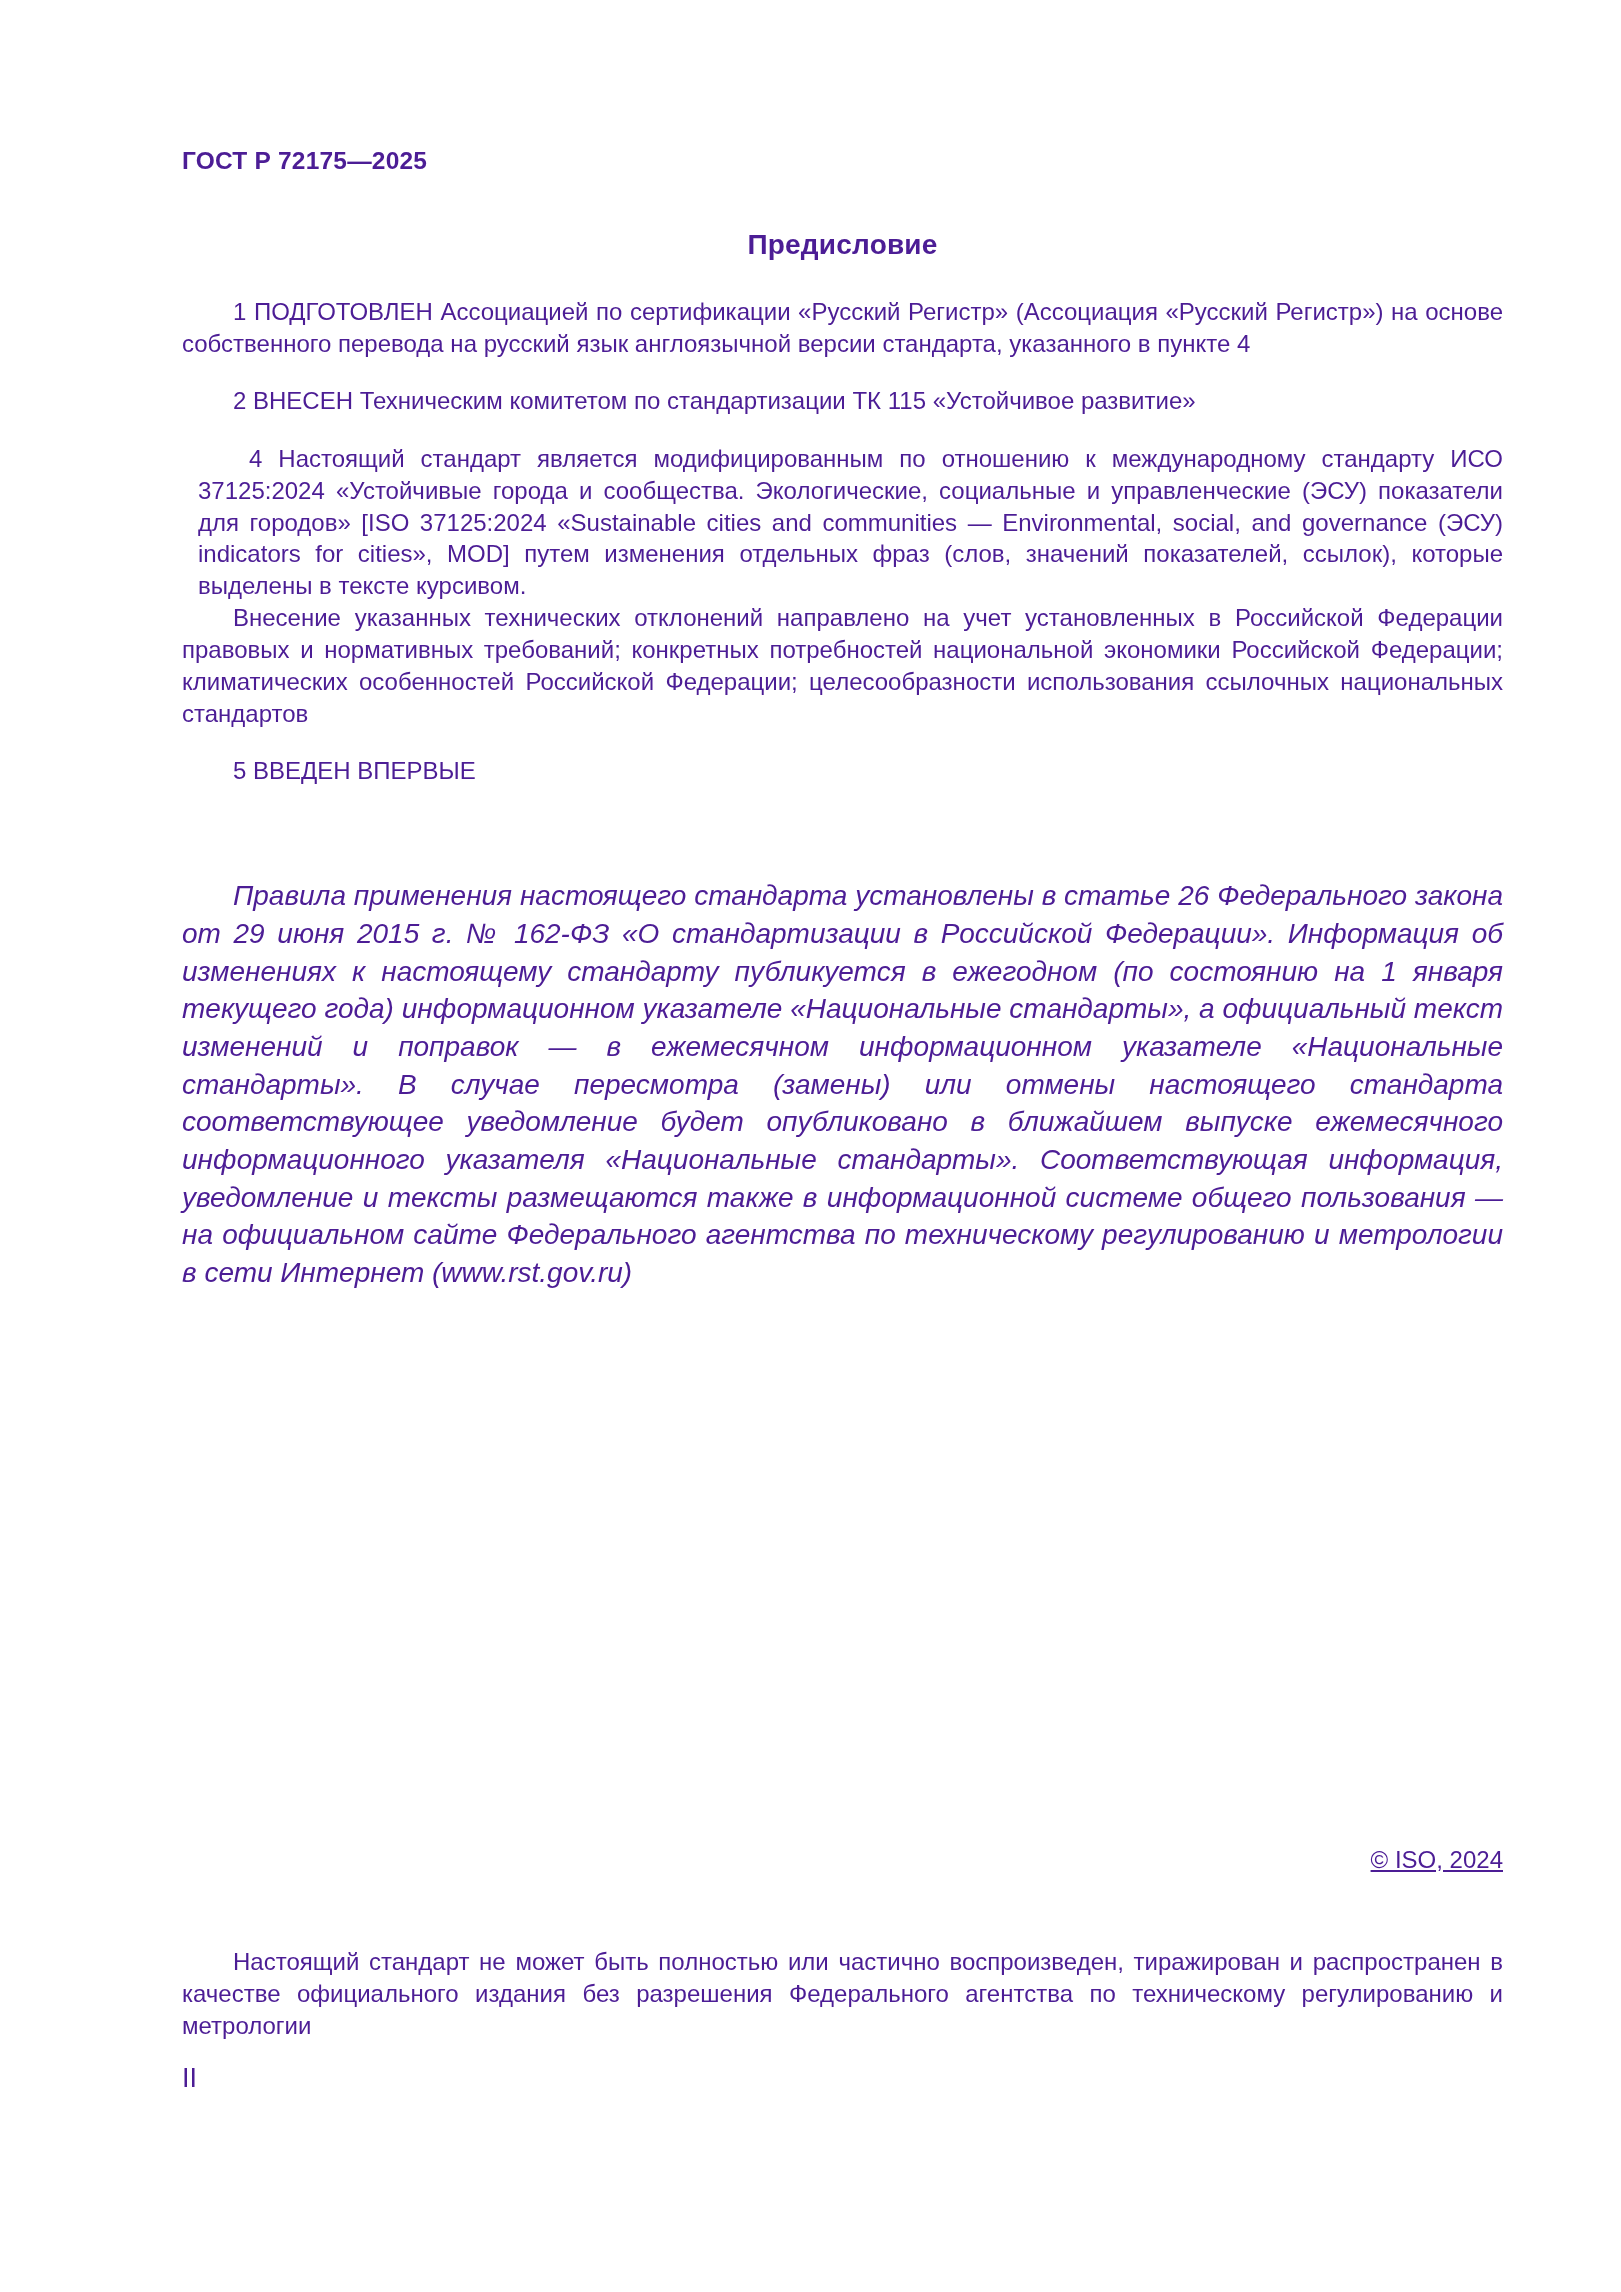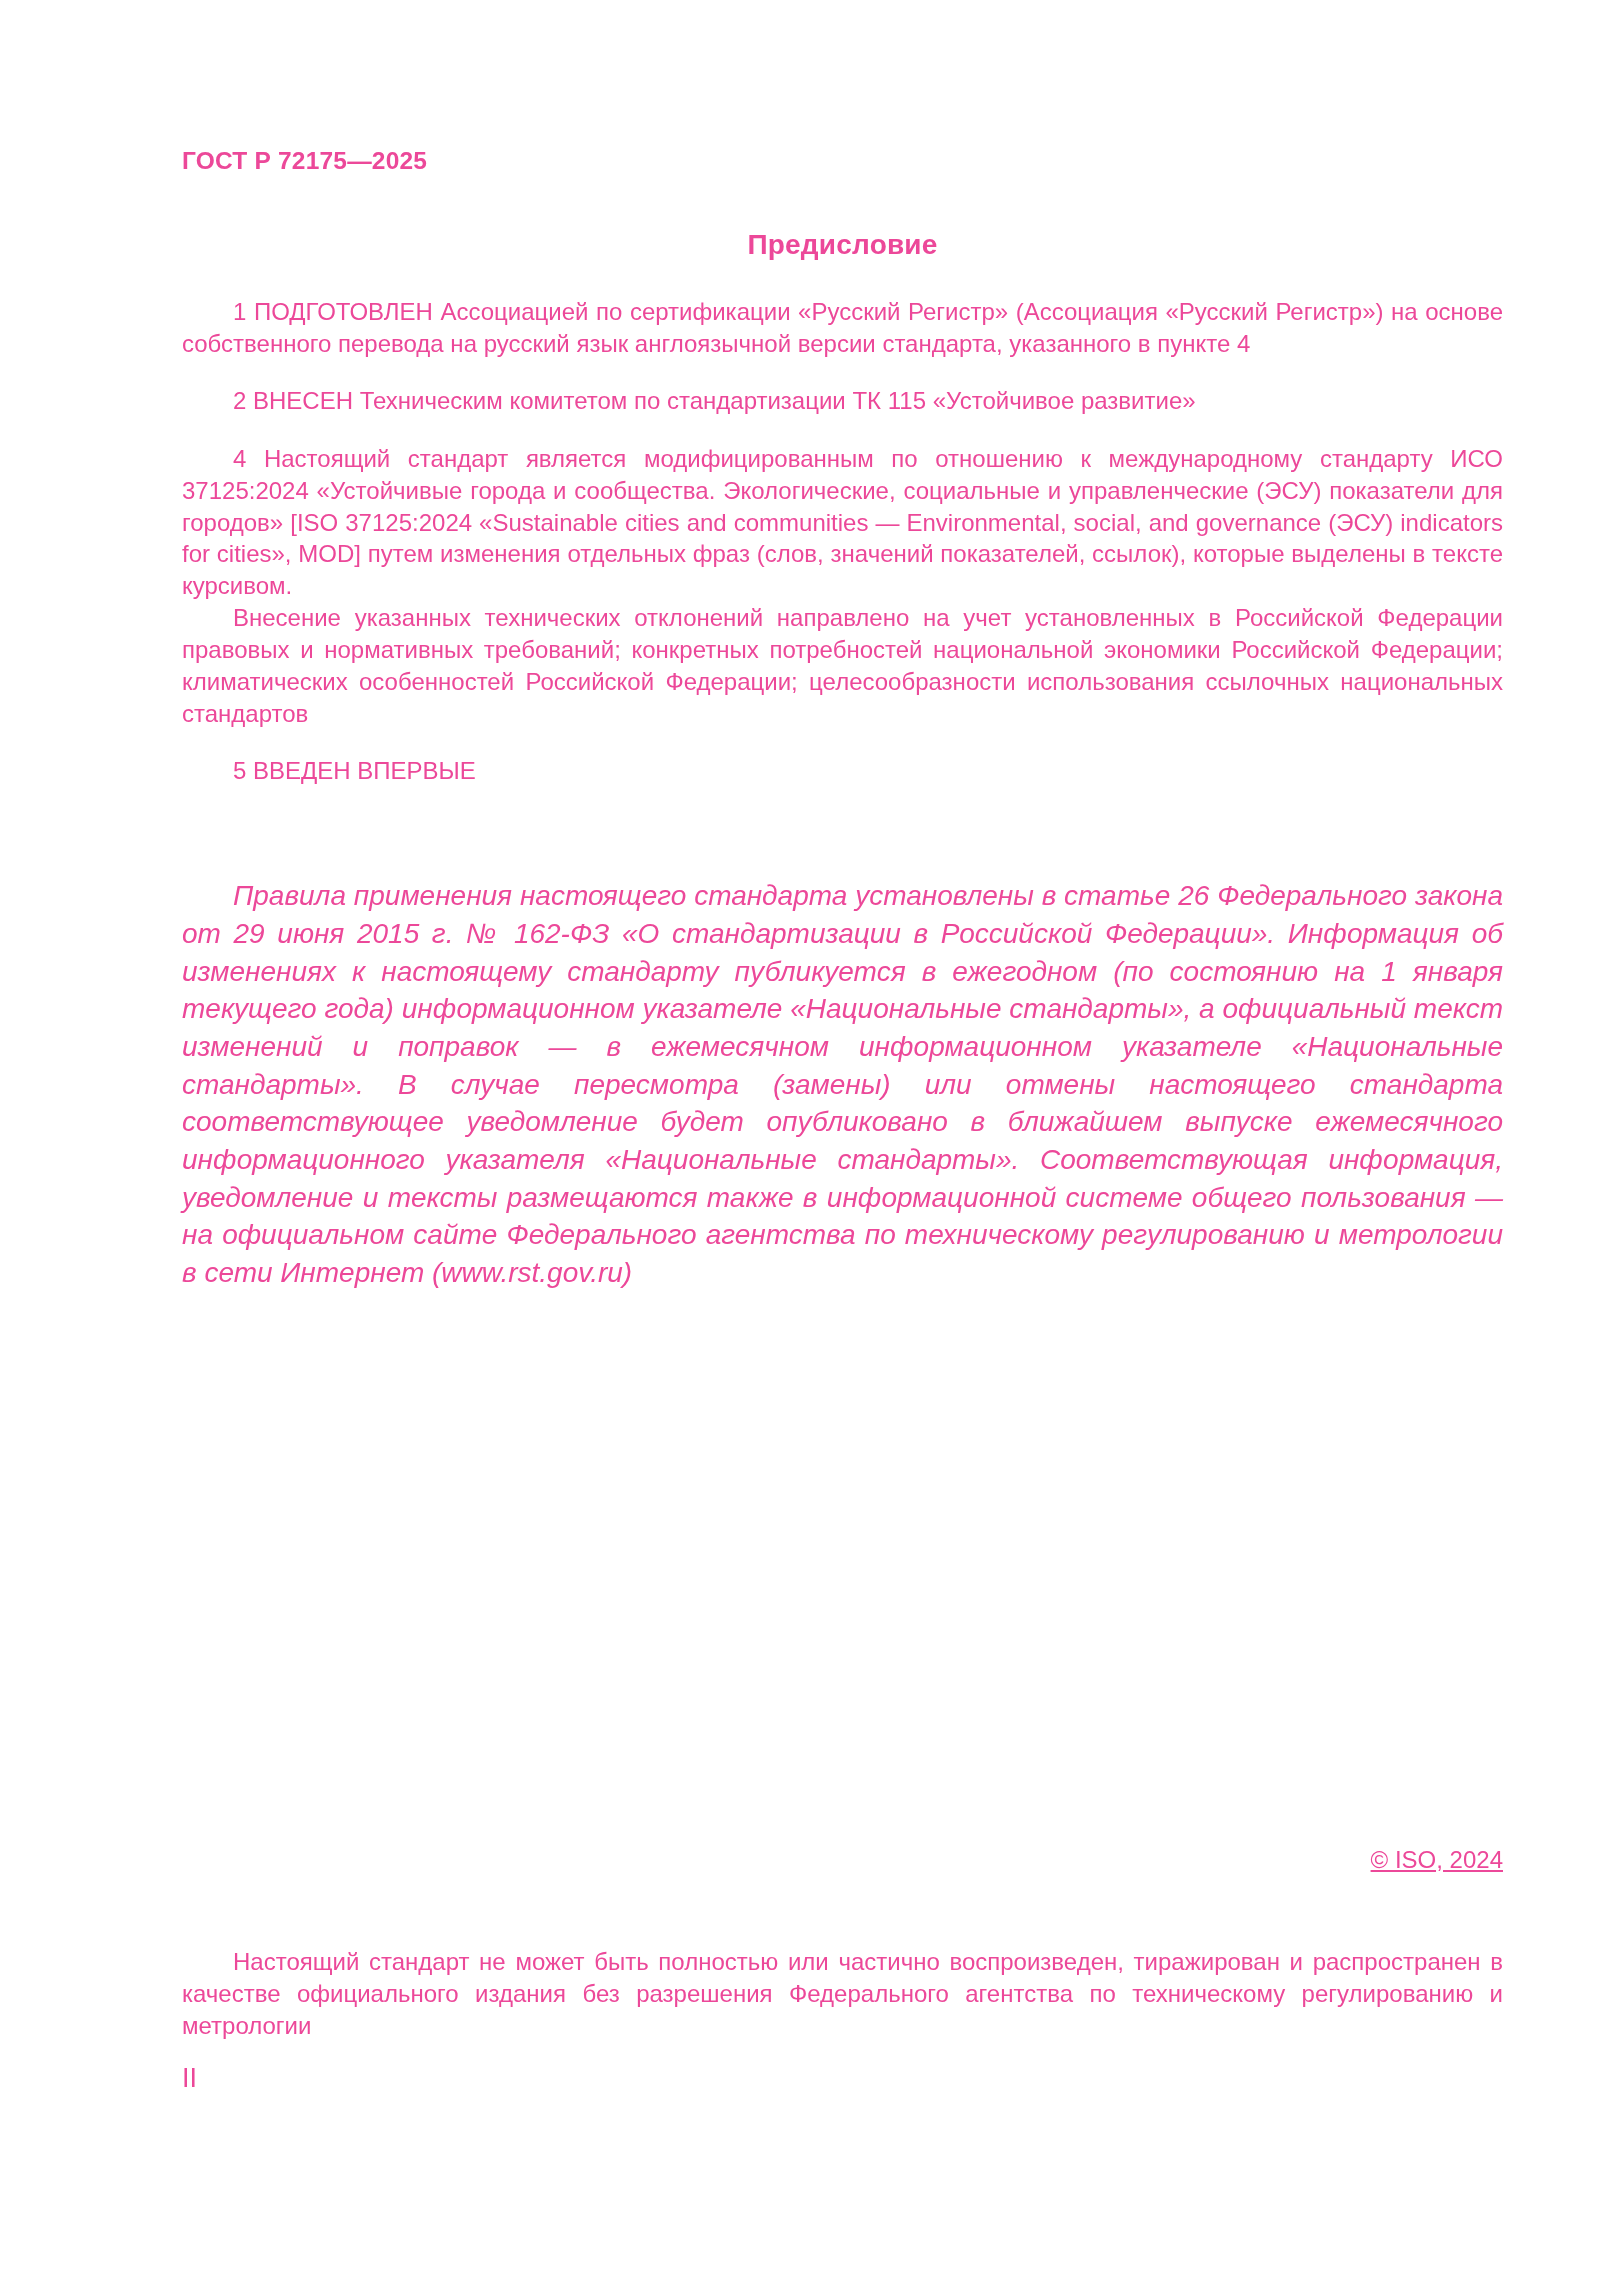--- a/index.html
+++ b/index.html
@@ -7,21 +7,21 @@
     padding: 0;
     background: #ffffff;
   }
   .page {
     position: relative;
     width: 1621px;
     height: 2293px;
     margin: 0 auto;
     background: #ffffff;
     font-family: "Liberation Sans", sans-serif;
-    color: #ec4899;
+    color: #4c1d95;
     box-sizing: border-box;
   }
   .content {
     position: absolute;
     left: 182px;
     top: 147px;
     width: 1321px;
   }
   .doc-header {
     font-size: 24.5px;
@@ -39,20 +39,21 @@
   p.para {
     font-size: 24px;
     line-height: 1.33;
     text-align: justify;
     margin: 0 0 25.5px 0;
     text-indent: 51px;
     hyphens: manual;
   }
   p.para.tight {
     margin-bottom: 0;
+    margin-left: 16px;
   }
   p.para.cont {
     text-indent: 51px;
     margin-top: 0;
   }
   .note {
     margin-top: 90px;
     font-size: 28px;
     line-height: 1.345;
     text-align: justify;

